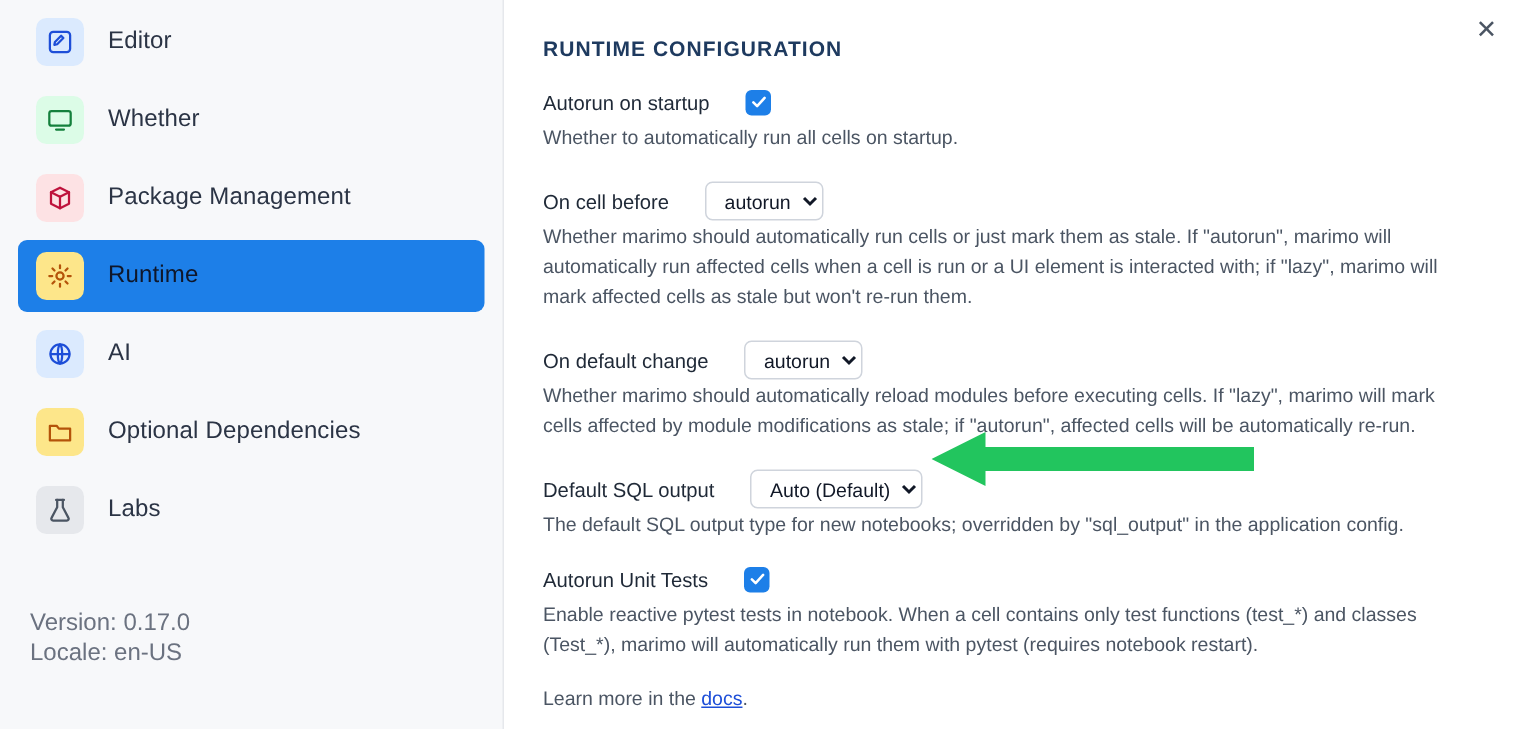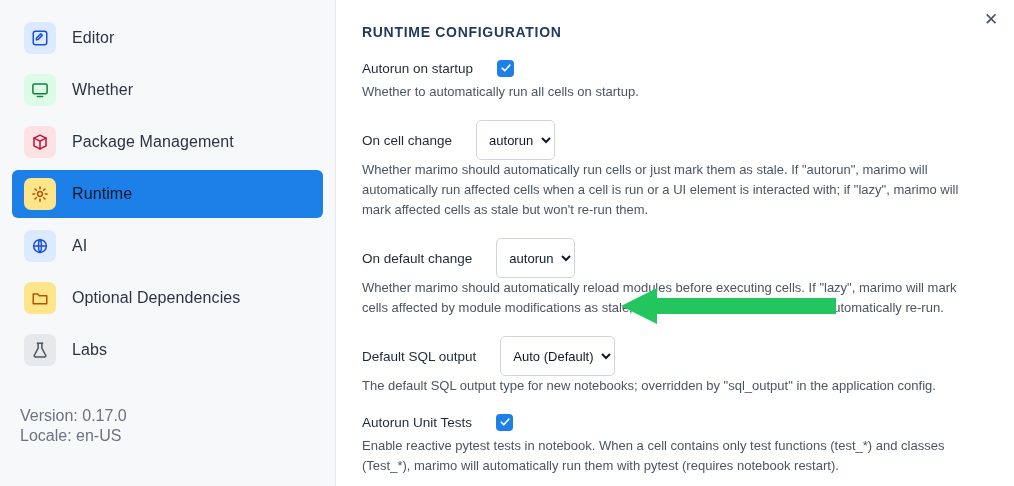--- a/index.html
+++ b/index.html
@@ -17,21 +17,20 @@
     background: #ffffff;
   }
 
   
   .sidebar {
     width: 336px;
     height: 486px;
     background: #f7f8fa;
     border-right: 1px solid #e6e8ec;
     position: relative;
-    padding-top: 10px;
     flex: 0 0 336px;
   }
   .nav-item {
     display: flex;
     align-items: center;
     gap: 16px;
     height: 48px;
     margin: 4px 12px;
     padding: 0 12px;
     border-radius: 6px;
@@ -135,21 +134,21 @@
 
   
   select.sel {
     font-family: "Liberation Sans", sans-serif;
     font-size: 13px;
     color: #111827;
     background: #ffffff;
     border: 1px solid #cfd4dc;
     border-radius: 5px;
     padding: 3px 4px 3px 8px;
-    height: 40px;
+    height: 26px;
     cursor: pointer;
     appearance: auto;
   }
 
   
   .arrow {
     position: absolute;
     left: 285px;
     top: 285px;
     width: 215px;
@@ -267,21 +266,21 @@
             </svg>
         </span>
       </div>
       <div class="desc">Whether to automatically run all cells on startup.</div>
     </div>
 
     <div class="sp14"></div>
 
     <div class="setting">
       <div class="row">
-        <span class="name">On cell change</span>
+        <span class="name">On cell before</span>
         <select class="sel">
           <option>autorun</option>
           <option>lazy</option>
         </select>
       </div>
       <div class="desc wide">Whether marimo should automatically run cells or just mark them as stale. If "autorun", marimo will automatically run affected cells when a cell is run or a UI element is interacted with; if "lazy", marimo will mark affected cells as stale but won't re-run them.</div>
     </div>
 
     <div class="sp14"></div>
 

